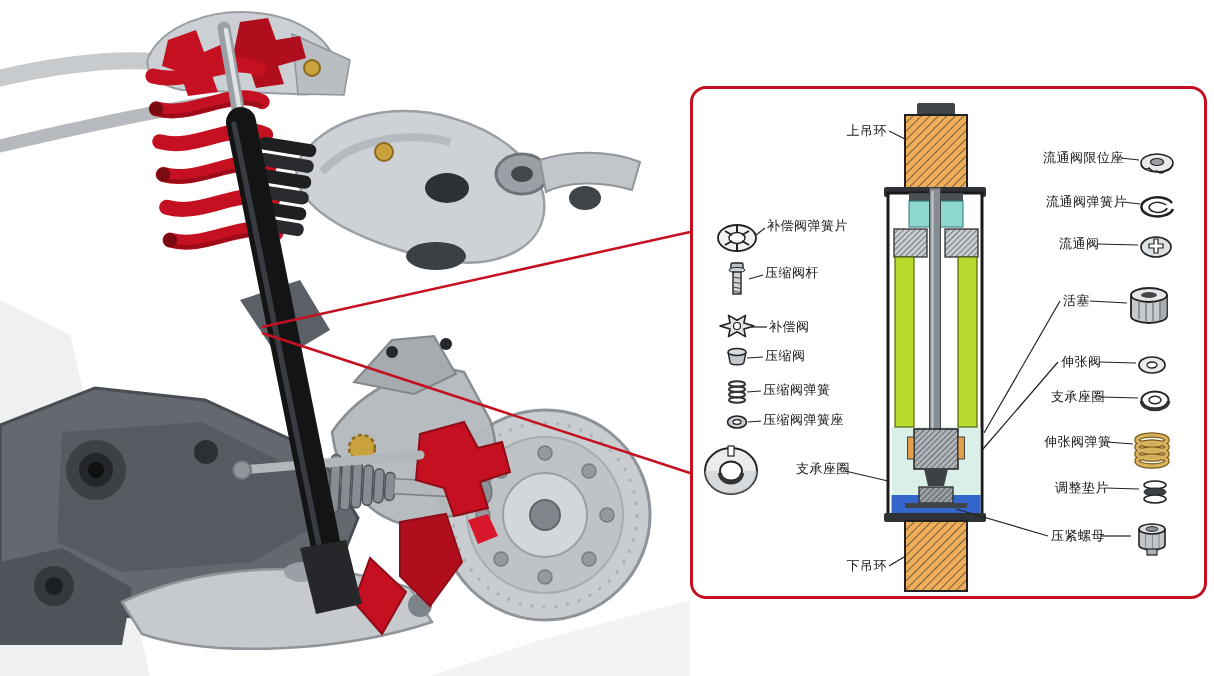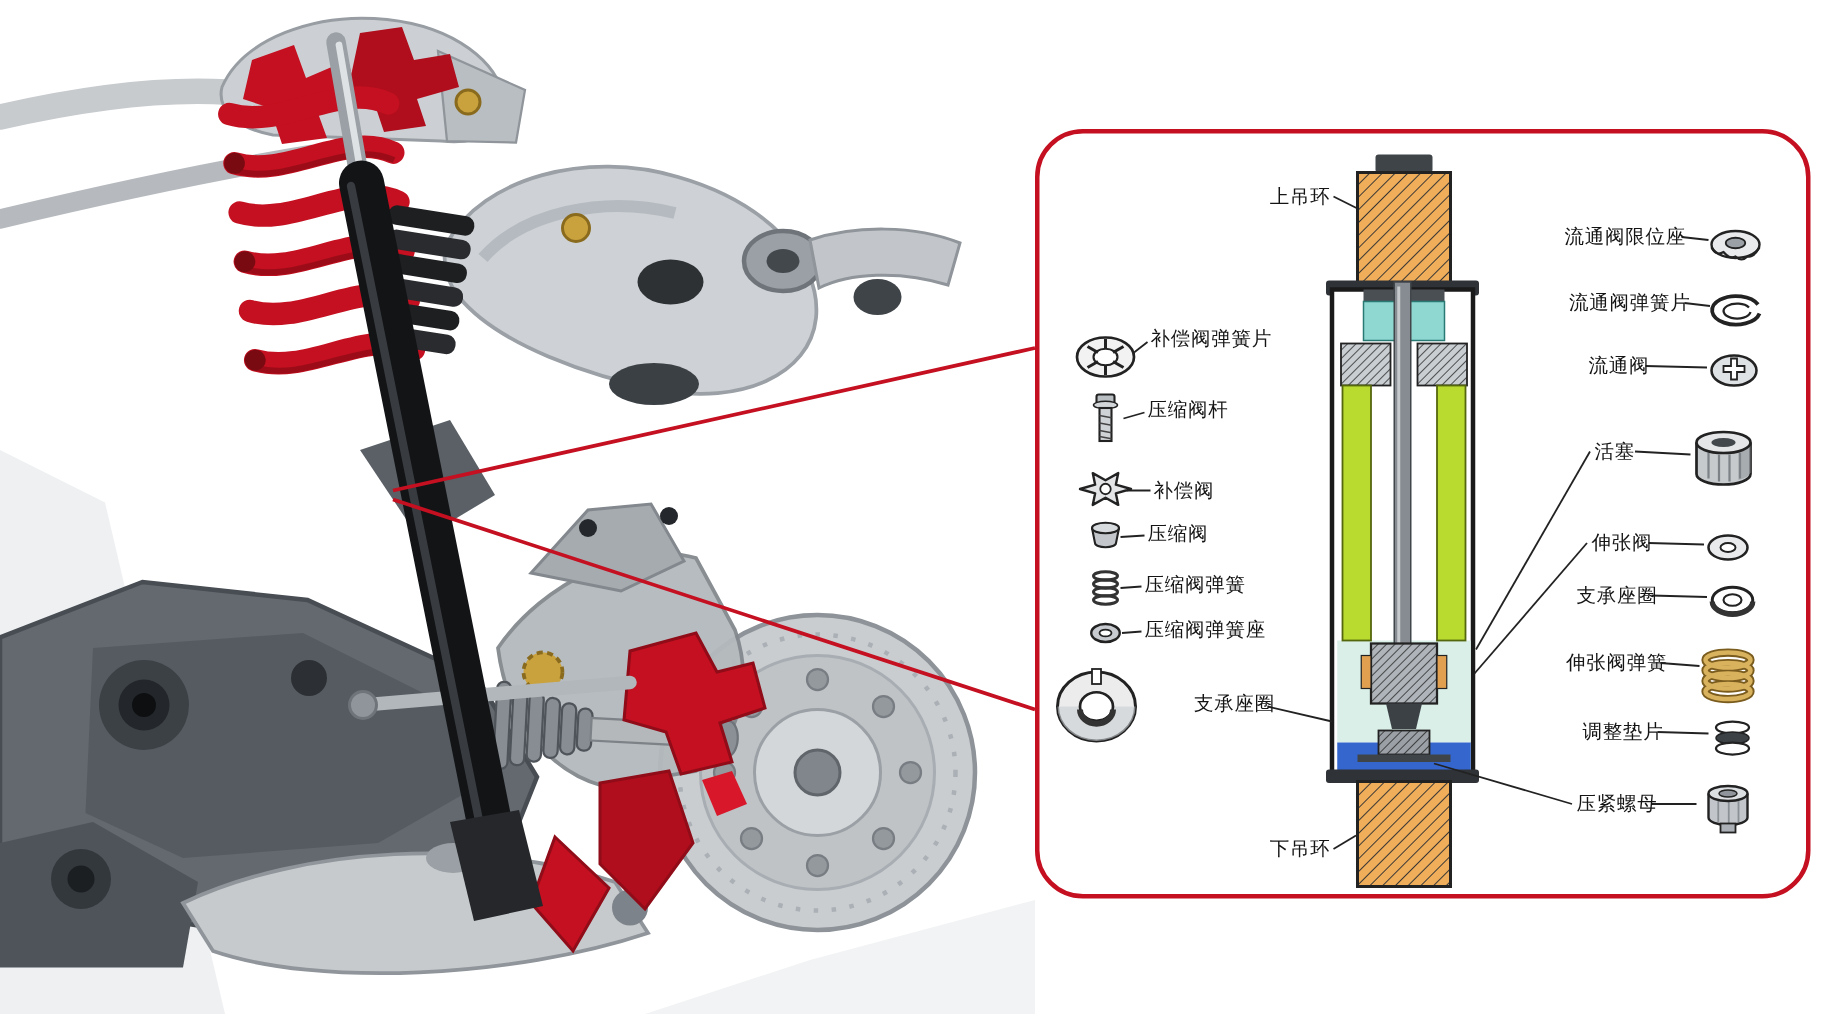--- a/index.html
+++ b/index.html
@@ -4,21 +4,21 @@
 <style>
   html,body{margin:0;padding:0;background:#fff;}
   #app{
     position:relative;width:1214px;height:676px;background:#ffffff;overflow:hidden;
     font-family:"Liberation Sans","DejaVu Sans",sans-serif;
   }
   #illus,#leaders{position:absolute;left:0;top:0;}
   #leaders{pointer-events:none;}
   #callout{
     position:absolute;left:690px;top:86px;width:511px;height:507px;
-    background:#ffffff;border:3px solid #c41020;border-radius:32px;
+    background:#ffffff;border:3px solid #c41020;border-radius:16px;
   }
   #callout svg{position:absolute;left:0;top:0;}
   #callout text{font-size:13px;fill:#141414;letter-spacing:.5px;}
   text.end{text-anchor:end;}
 </style>
 </head>
 <body>
 
 <div id="app">
 

